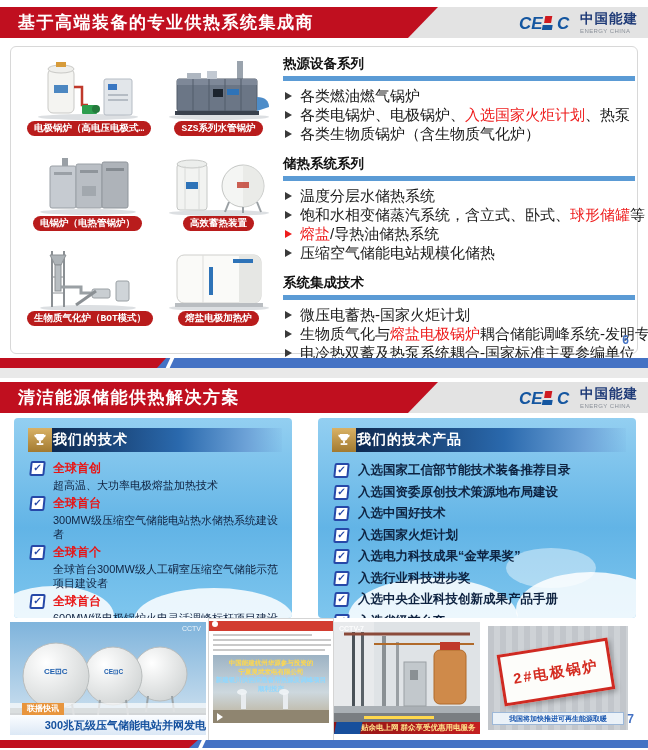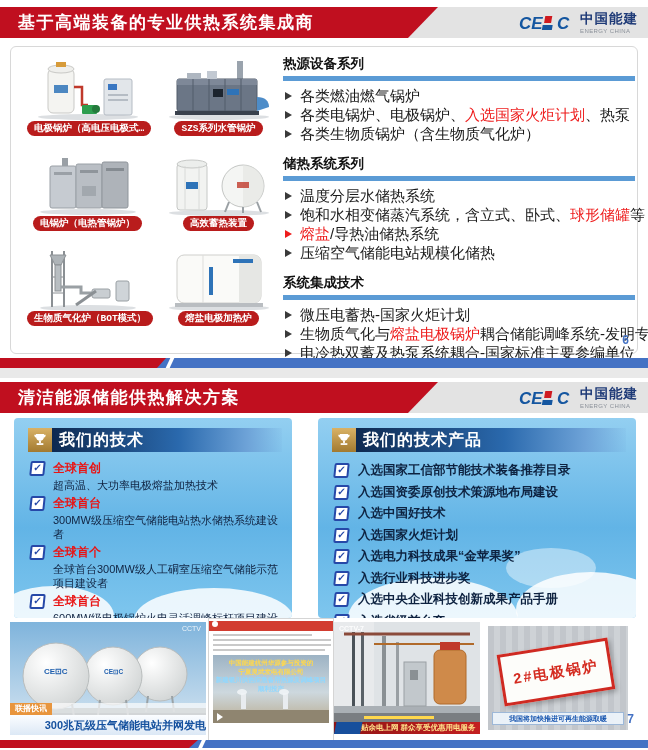--- a/index.html
+++ b/index.html
@@ -53,37 +53,37 @@
   
   .skybox{position:absolute;top:40px;height:200px;border-radius:4px;overflow:hidden;
           background:linear-gradient(180deg,#93cff1 0%,#62b4e6 55%,#7ec6ee 100%);}
   #techbox{left:14px;width:278px;}
   #prodbox{left:318px;width:318px;}
   .cloud{position:absolute;background:rgba(255,255,255,.85);border-radius:50%;}
   .bhead{position:relative;margin:10px 10px 8px 14px;height:24px;display:flex;z-index:2;}
   .bicon{width:24px;height:24px;background:linear-gradient(180deg,#d9b266,#a27a30);
          display:flex;align-items:center;justify-content:center;flex:0 0 24px;}
   .bbar{flex:1;background:linear-gradient(90deg,#0e2950 0%,#2a69ad 55%,#6ea3d8 85%,rgba(110,163,216,.1) 100%);
-        line-height:24px;color:#fff;font-weight:bold;font-size:16px;padding-left:7px;letter-spacing:1px;}
+        line-height:24px;color:#fff;font-weight:bold;font-size:14px;padding-left:1px;letter-spacing:1px;font-family:Liberation Serif, serif;}
   .chk{display:inline-block;width:11px;height:11px;background:#fff;border:2px solid #2648a8;
        color:#2648a8;font-size:10px;line-height:10px;text-align:center;font-weight:bold;
        border-radius:2px;transform:skewX(-6deg);flex:0 0 11px;}
   .titem{margin:0 4px 3px 16px;position:relative;z-index:2;}
   .trow{display:flex;align-items:center;gap:8px;}
   .tag{color:#e91414;font-weight:bold;font-size:12px;}
   .desc{margin:1px 0 3px 23px;font-size:11px;color:#0f2240;font-weight:500;line-height:14px;}
   ul.prods{list-style:none;margin:4px 8px 0 16px;padding:0;position:relative;z-index:2;}
   ul.prods li{display:flex;align-items:center;gap:9px;font-size:12.5px;color:#0d2240;
               font-weight:bold;line-height:21.5px;}
 
   
   .photo{position:absolute;overflow:hidden;}
   #photo1{left:10px;top:244px;width:196px;height:113px;background:#9cc4e0;}
   .p1strip{position:absolute;left:0;right:0;bottom:20px;height:12px;background:rgba(252,252,252,.7);
-           display:flex;align-items:center;}
+           display:flex;align-items:center;padding-left:12px;}
   .p1badge{background:#e8953d;color:#fff;font-size:8px;font-weight:bold;padding:0 5px;line-height:12px;}
   .p1main{position:absolute;left:0;right:0;bottom:0;height:20px;
           background:linear-gradient(180deg,#fbfdff,#dce8f5);color:#14509e;font-weight:bold;
           font-size:11px;line-height:20px;padding-left:26px;white-space:nowrap;text-align:right;}
   .p1logo{position:absolute;left:0;bottom:0;width:20px;height:20px;
           background:linear-gradient(135deg,#2268b6,#12386e);}
   .wm{position:absolute;top:3px;right:5px;color:rgba(255,255,255,.85);font-size:7px;z-index:3;}
   .wml{position:absolute;top:3px;left:5px;color:rgba(255,255,255,.9);font-size:7px;font-weight:bold;z-index:3;}
 
   #photo2{left:208px;top:240px;width:124px;height:122px;background:#fff;border:1px solid #d5d5d5;}

